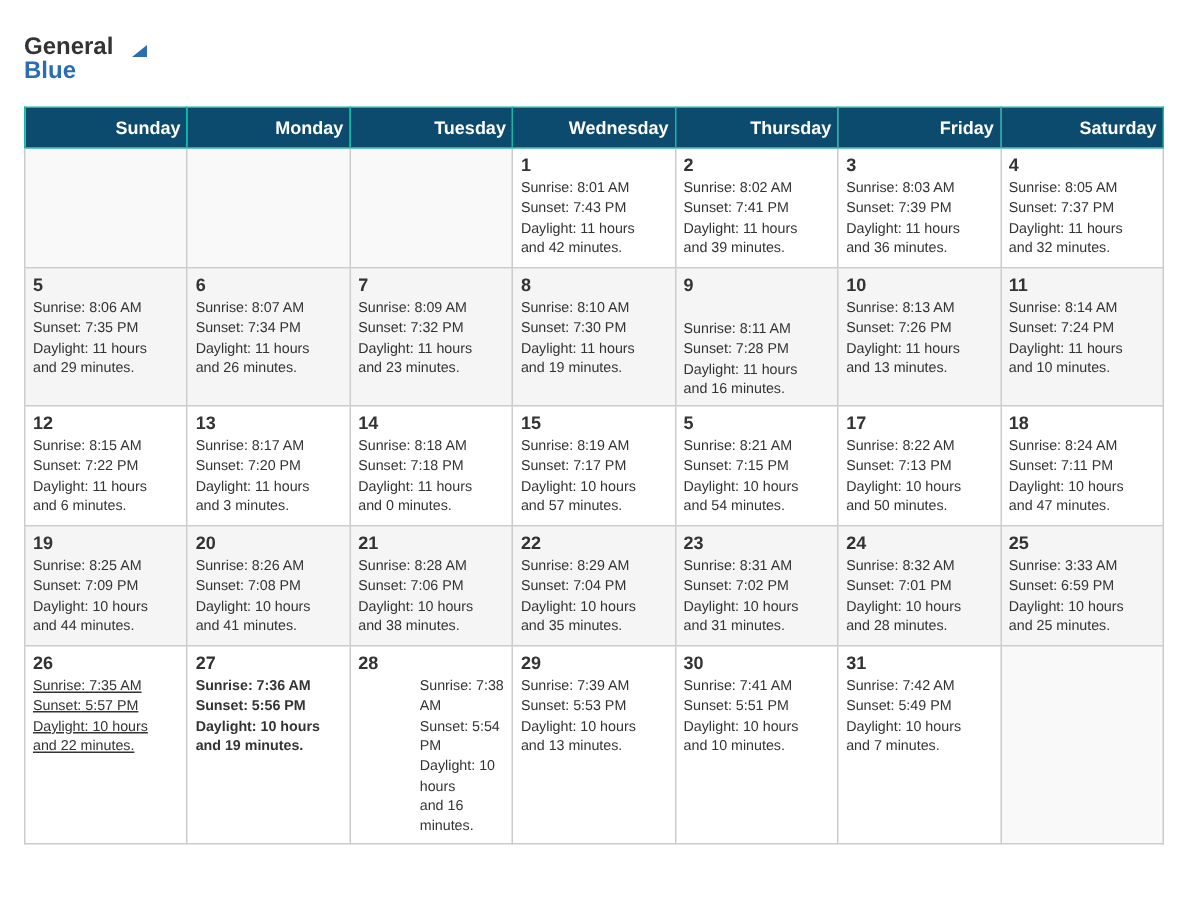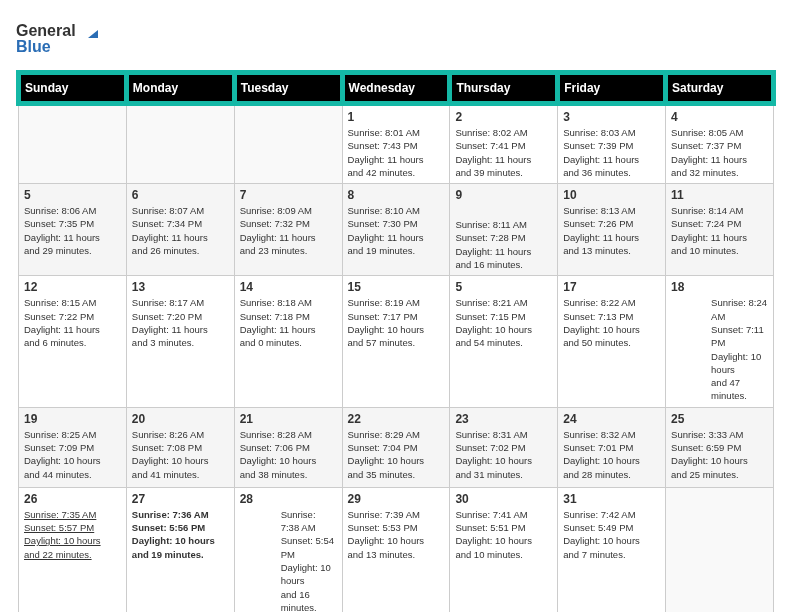--- a/index.html
+++ b/index.html
@@ -32,27 +32,27 @@
     .location-title {
       font-size: 14px;
       color: #555;
     }
     table {
       width: 100%;
       border-collapse: collapse;
       table-layout: fixed;
     }
     thead tr th {
-      background: #000000;
+      background: #0c4a6e;
       color: #fff;
       font-size: 12px;
       font-weight: bold;
       padding: 6px 4px;
-      text-align: left;
-      border: 5px solid #14b8a6;
+      text-align: right;
+      border: 1px solid #14b8a6;
     }
     tbody tr td {
       border: 1px solid #ccc;
       vertical-align: top;
       padding: 4px 5px;
       min-height: 80px;
       height: 80px;
       background: #fff;
       font-size: 10px;
       color: #333;
@@ -230,21 +230,21 @@
         </td>
         <td>
           <span class="day-number">17</span>
           <div class="day-info" style="white-space: pre-line;">Sunrise: 8:22 AM
 Sunset: 7:13 PM
 Daylight: 10 hours
 and 50 minutes.</div>
         </td>
         <td>
           <span class="day-number">18</span>
-          <div class="day-info" style="white-space: pre-line; margin-left: 40px;">Sunrise: 8:24 AM
+          <div class="day-info" style="white-space: pre-line;">Sunrise: 8:24 AM
 Sunset: 7:11 PM
 Daylight: 10 hours
 and 47 minutes.</div>
         </td>
       </tr>
       <tr>
         <td>
           <span class="day-number">19</span>
           <div class="day-info" style="white-space: pre-line;">Sunrise: 8:25 AM
 Sunset: 7:09 PM

